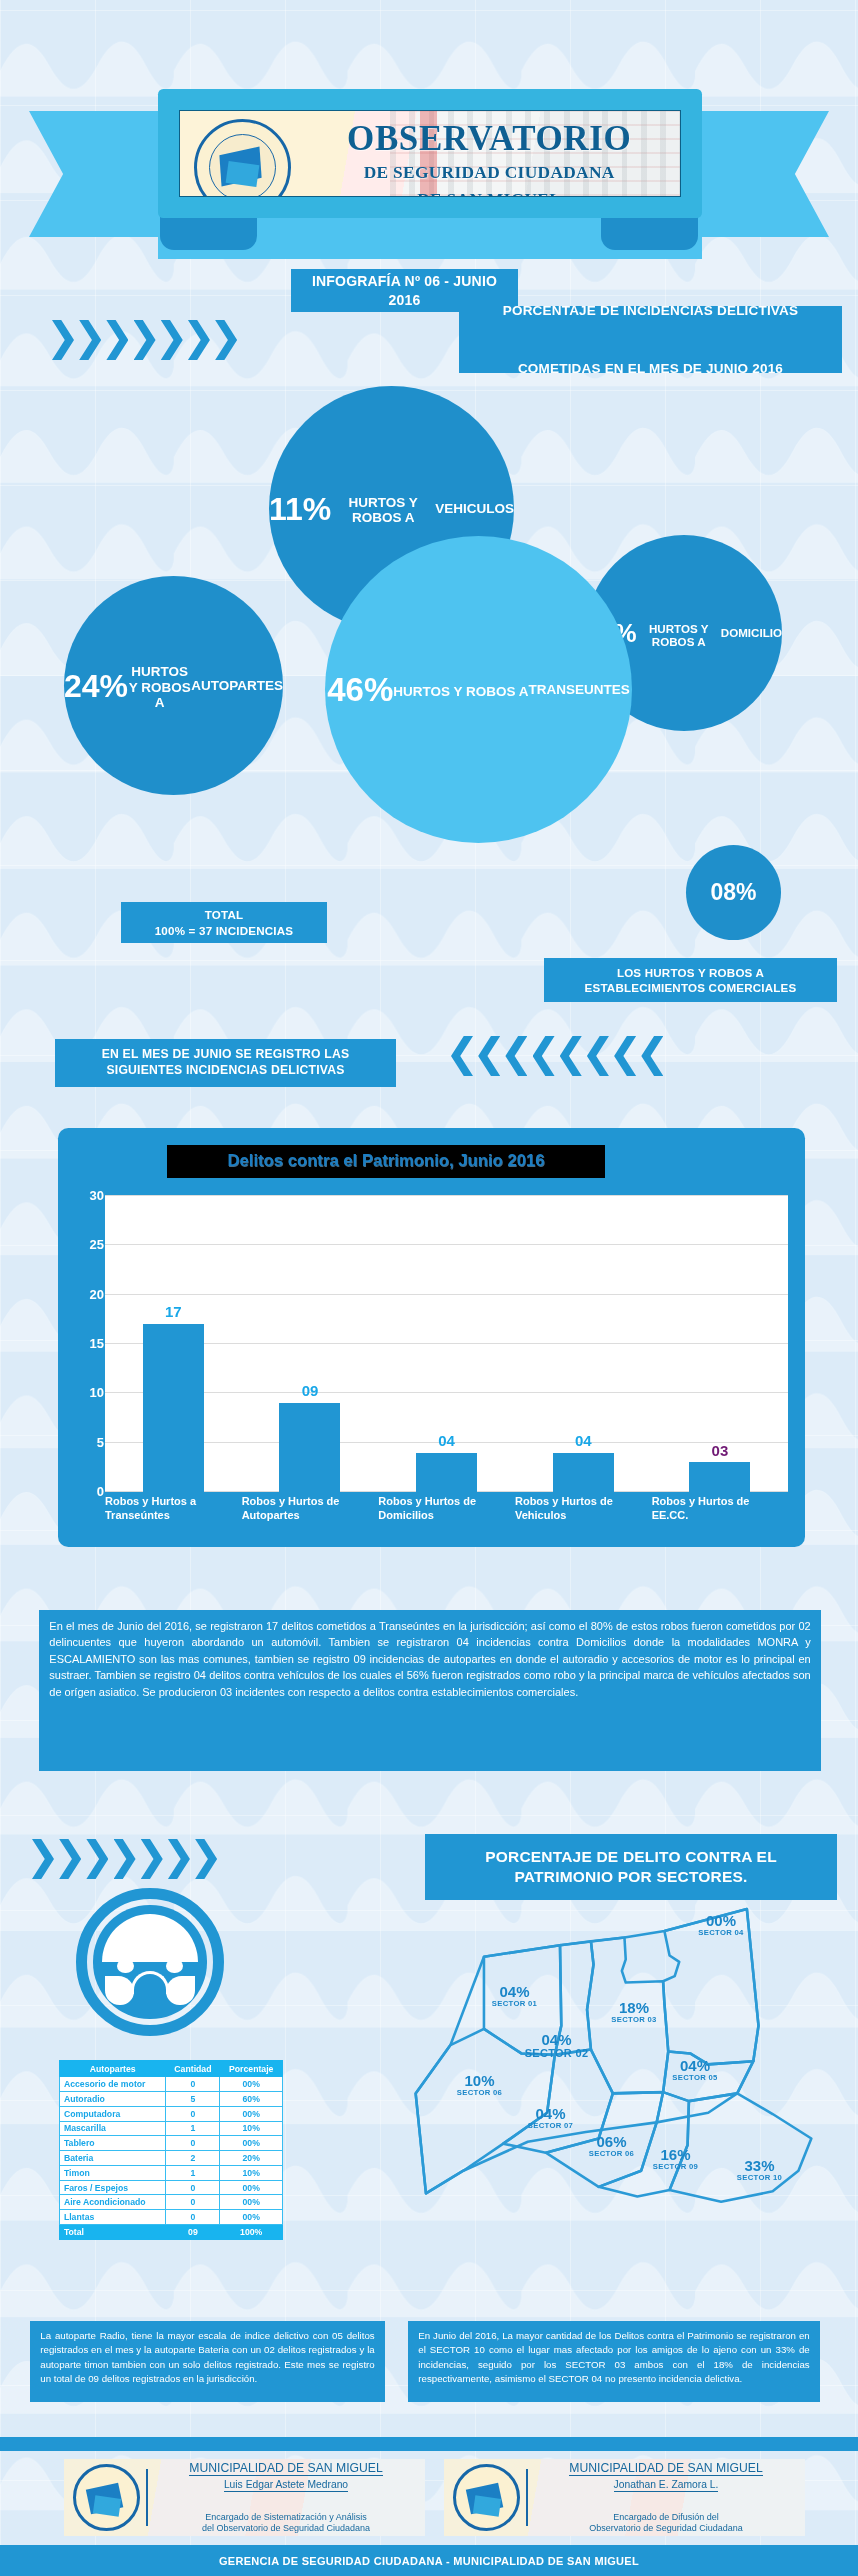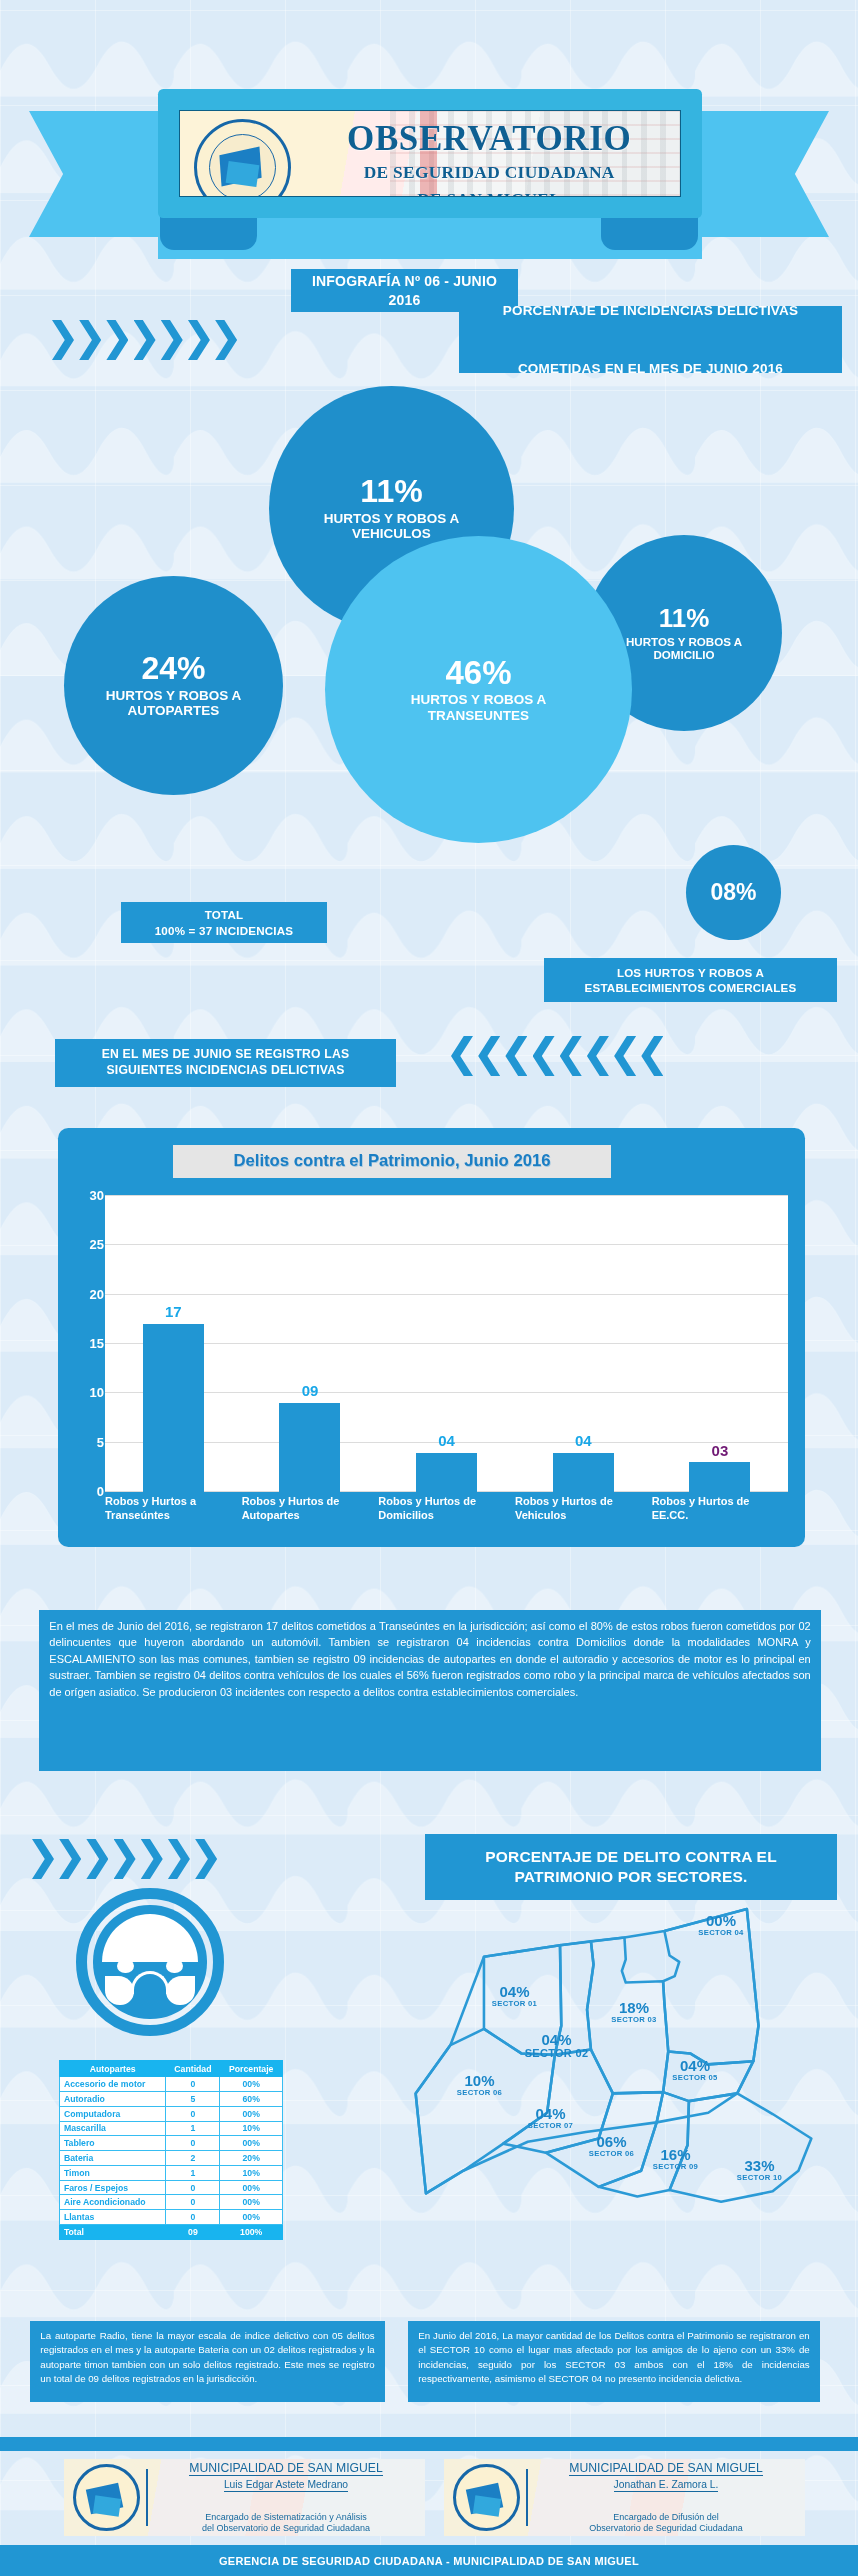--- a/index.html
+++ b/index.html
@@ -50,29 +50,29 @@
     display:flex;align-items:center;justify-content:center;line-height:1.3;
     font-weight:bold;letter-spacing:0.2px;z-index:3;padding:3.9px 9px}
 
   
   .chevs{position:absolute;display:flex;z-index:3}
   .chev{width:22px;height:40px;background:#2196d3;margin-right:5.2px}
   .chev.r{clip-path:polygon(0 0,42% 0,100% 50%,42% 100%,0 100%,58% 50%)}
   .chev.l{clip-path:polygon(58% 0,100% 0,42% 50%,100% 100%,58% 100%,0 50%)}
 
   
-  .bub{position:absolute;border-radius:50%;display:flex;flex-direction:column;
+  .bub{position:absolute;border-radius:50%;display:flex;flex-direction:row;
     align-items:center;justify-content:center;color:#fff;text-align:center;z-index:3}
   .bub .pct{font-weight:bold;line-height:1}
   .bub .cap{font-weight:bold;line-height:1.15;margin-top:3.9px}
 
   
   .chart-card{position:absolute;left:58px;top:1128px;width:747px;height:419px;
     background:#2196d3;border-radius:10.3px;z-index:3}
-  .chart-title{position:absolute;left:115px;top:16.7px;width:438px;height:33px;background:#e5e5e5;
+  .chart-title{position:absolute;left:109px;top:16.7px;width:438px;height:33px;background:#000000;
     color:#1b7ec4;font-weight:bold;font-size:16.7px;display:flex;align-items:center;justify-content:center;
     text-shadow:0.6px 0.6px 0 rgba(120,180,220,.6)}
   .plot{position:absolute;left:47px;top:67px;right:16.7px;bottom:55px;background:#fff}
   .gridline{position:absolute;left:0;right:0;height:0.6px;background:#dcdcdc}
   .ytick{position:absolute;right:701px;color:#fff;font-weight:bold;font-size:13px;transform:translateY(-50%);width:32px;text-align:right}
   .bars{position:absolute;inset:0;display:flex;align-items:flex-end;justify-content:space-around}
   .barcol{width:19%;height:100%;position:relative;display:flex;align-items:flex-end;justify-content:center}
   .bar{width:47%;background:#2196d3}
   .barval{position:absolute;left:0;right:0;text-align:center;color:#18a7e8;font-weight:bold;font-size:15px}
   .xlabels{position:absolute;left:47px;right:16.7px;bottom:11.6px;height:40px;display:flex;z-index:4}

